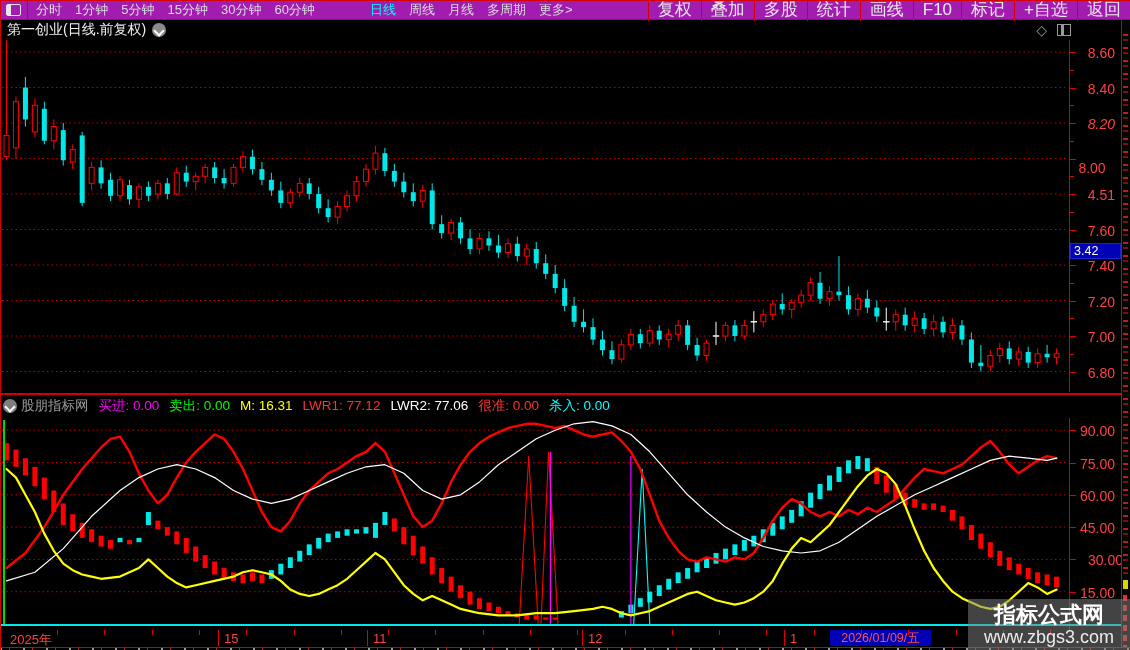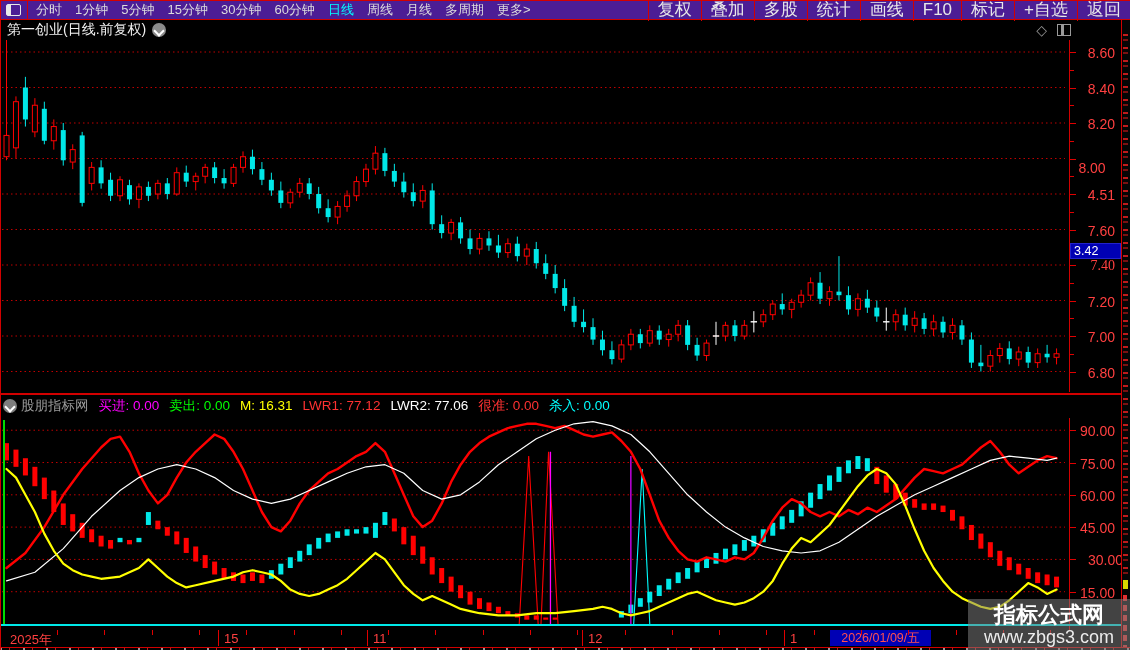--- a/index.html
+++ b/index.html
@@ -1,27 +1,27 @@
 <!DOCTYPE html>
 <html><head>
 <meta charset="utf-8">
 <style>
   html,body{margin:0;padding:0;background:#000;}
   #screen{position:relative;width:1130px;height:650px;background:#000;overflow:hidden;
     font-family:"Liberation Sans","DejaVu Sans",sans-serif;}
   .hline{position:absolute;height:1px;background:#d20000;}
   .vline{position:absolute;width:1px;background:#d20000;}
   
-  #toolbar{position:absolute;left:0;top:0;width:1130px;height:19px;background:#4c1d95;display:flex;align-items:center;}
+  #toolbar{position:absolute;left:0;top:0;width:1130px;height:19px;background:#a21caf;display:flex;align-items:center;}
   #win-icon{width:27px;height:18px;border-right:1px solid #d20000;display:flex;align-items:center;justify-content:center;}
   #win-icon .glyph{width:13px;height:10px;border:1px solid #e8e8e8;border-radius:2px;position:relative;}
   #win-icon .glyph:before{content:"";position:absolute;left:0;top:0;width:4px;height:100%;background:#e8e8e8;}
   .menu-left{display:flex;align-items:center;margin-left:8px;}
   .menu-left .mi{color:#dcdcdc;font-size:13px;margin-right:13px;cursor:default;white-space:nowrap;}
-  .menu-left .mi.active{color:#00ffff;}
+  .menu-left .mi.active{color:#00ffff;margin-left:42px;}
   .menu-right{display:flex;align-items:center;margin-left:auto;height:19px;}
   .menu-right .mi{color:#e8e8e8;font-size:17px;padding:2px 9px;border-left:1px solid #d20000;height:19px;display:flex;align-items:center;white-space:nowrap;}
   
   #title-row{position:absolute;left:0;top:20px;width:1121px;height:20px;display:flex;align-items:center;}
   #stock-title{color:#f0f0f0;font-size:14px;margin-left:7px;}
   .circle-icon{display:inline-block;width:14px;height:14px;border-radius:50%;background:#8a8a8a;position:relative;margin-left:6px;}
   .circle-icon:after{content:"";position:absolute;left:3px;top:4px;width:6px;height:6px;border-left:2px solid #fff;border-bottom:2px solid #fff;transform:rotate(-45deg);}
   #title-icons{margin-left:auto;margin-right:50px;display:flex;align-items:center;gap:10px;}
   #diamond-icon{color:#9a9a9a;font-size:14px;line-height:14px;}
   #panel-icon{width:12px;height:10px;border:1px solid #9a9a9a;position:relative;}
@@ -343,29 +343,29 @@
         <line x1="1056.5600000000002" y1="308.425" x2="1056.5600000000002" y2="324.4" stroke="#ff0000" stroke-width="1"></line>
         <rect x="1054.0600000000002" y="313.7499999999999" width="5" height="3.550000000000068" fill="#000" stroke="#ff0000" stroke-width="1"></rect>
       </svg>
     </div>
 
   <div id="price-axis">
       <div class="axis-label" style="left: 1069px; top: 45px;">8.60</div>
       <div class="tick" style="left: 1070px; top: 52px; width: 6px;"></div>
       <div class="axis-label" style="left: 1069px; top: 80.5px;">8.40</div>
       <div class="tick" style="left: 1070px; top: 87.5px; width: 6px;"></div>
-      <div class="axis-label" style="left: 1069px; top: 116px;">8.20</div>
+      <div class="axis-label" style="left: 1069px; top: 116px; font-style: italic;">8.20</div>
       <div class="tick" style="left: 1070px; top: 123px; width: 6px;"></div>
       <div class="axis-label" style="left: 1069px; top: 160px; text-align: center;">8.00</div>
       <div class="tick" style="left: 1070px; top: 158.5px; width: 6px;"></div>
       <div class="axis-label" style="left: 1069px; top: 187px;">4.51</div>
       <div class="tick" style="left: 1070px; top: 194px; width: 6px;"></div>
       <div class="axis-label" style="left: 1069px; top: 222.5px;">7.60</div>
       <div class="tick" style="left: 1070px; top: 229.5px; width: 6px;"></div>
-      <div class="axis-label" style="left: 1069px; top: 258px; font-family: Liberation Serif, serif;">7.40</div>
+      <div class="axis-label" style="left: 1069px; top: 258px;">7.40</div>
       <div class="tick" style="left: 1070px; top: 265px; width: 6px;"></div>
       <div class="axis-label" style="left: 1069px; top: 293.5px;">7.20</div>
       <div class="tick" style="left: 1070px; top: 300.5px; width: 6px;"></div>
       <div class="axis-label" style="left: 1069px; top: 329px;">7.00</div>
       <div class="tick" style="left: 1070px; top: 336px; width: 6px;"></div>
       <div class="axis-label" style="left: 1069px; top: 364.5px;">6.80</div>
       <div class="tick" style="left: 1070px; top: 371.5px; width: 6px;"></div>
       <div class="tick" style="left: 1070px; top: 69.75px; width: 4px;"></div>
       <div class="tick" style="left: 1070px; top: 105.25px; width: 4px;"></div>
       <div class="tick" style="left: 1070px; top: 140.75px; width: 4px;"></div>

